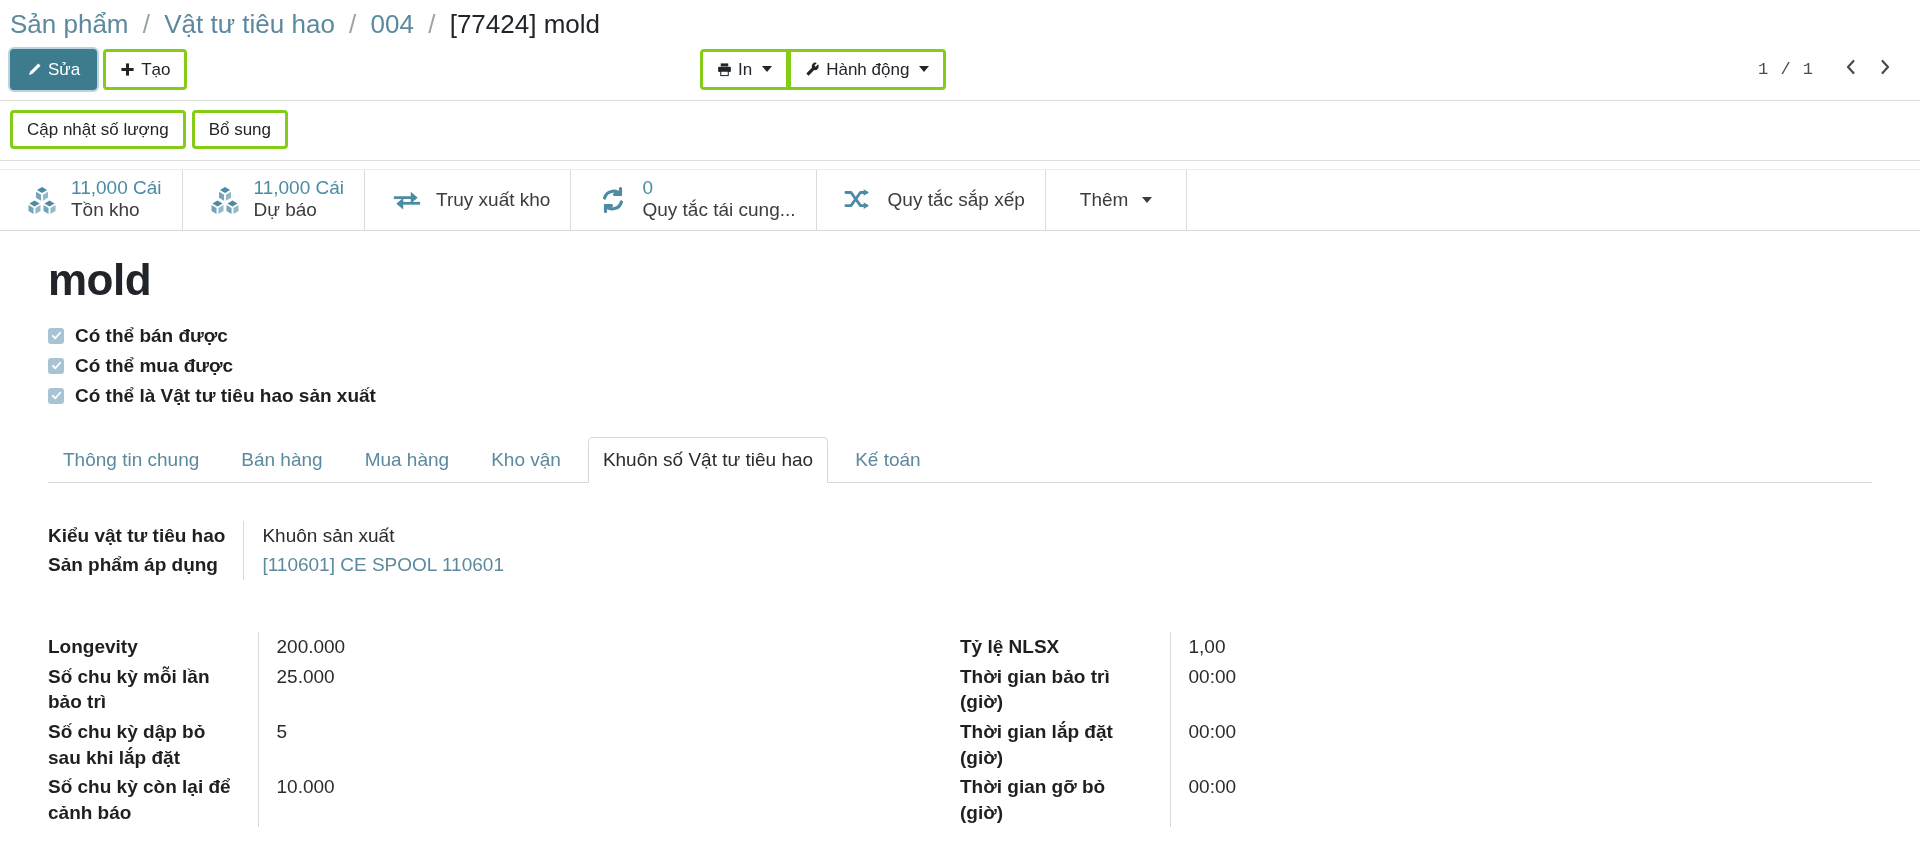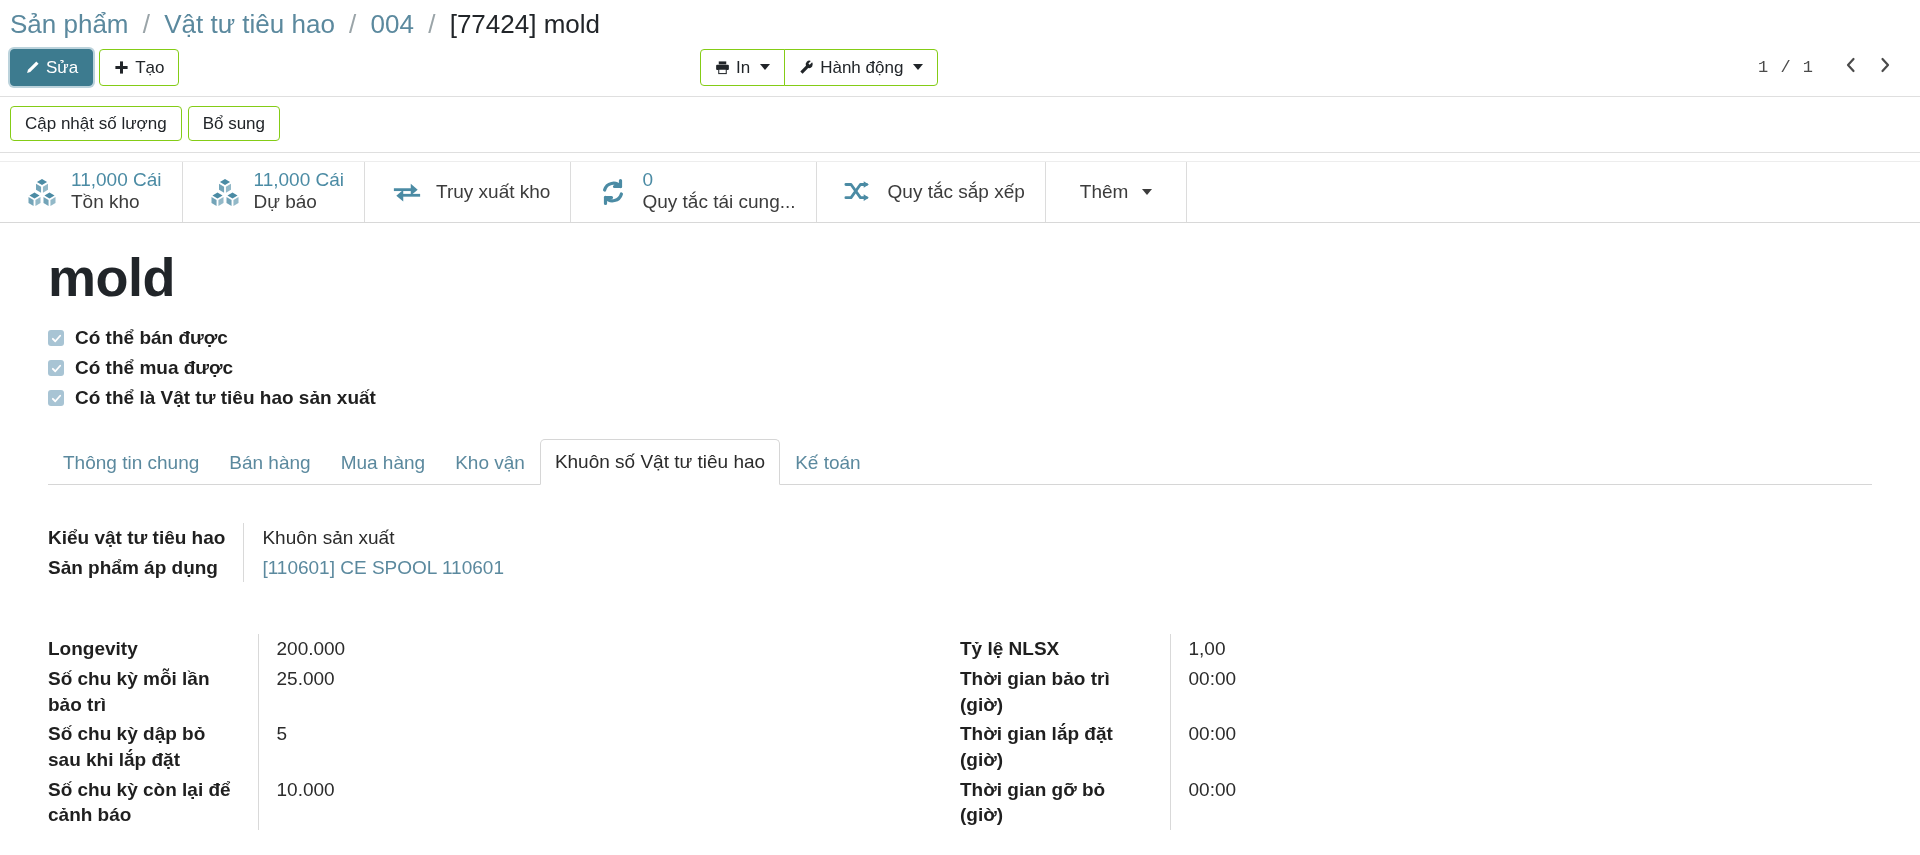--- a/index.html
+++ b/index.html
@@ -41,21 +41,21 @@
     border-bottom: 1px solid #dfdfdf;
     position: relative;
     min-height: 48px;
   }
   .btn-group-left { display: flex; align-items: center; }
   .btn {
     font-family: "Liberation Sans", sans-serif;
     font-size: 17px;
     line-height: 1;
     padding: 9px 14px;
-    border: 1px solid #84cc16;
+    border: 3px solid #84cc16;
     background: #ffffff;
     color: #212529;
     border-radius: 4px;
     cursor: pointer;
     white-space: nowrap;
     display: inline-flex;
     align-items: center;
     gap: 6px;
     justify-content: center;
   }
@@ -195,21 +195,21 @@
     font-family: "Liberation Sans", sans-serif;
     flex: 0 0 auto;
   }
   .statbar-filler { flex: 1 1 auto; }
 
   
   .sheet {
     padding: 26px 48px 0 48px;
   }
   .record-title {
-    font-size: 54px;
+    font-size: 44px;
     font-weight: bold;
     margin: 0 0 22px 0;
     line-height: 1.05;
     letter-spacing: -0.5px;
   }
 
   .checkbox-list { margin-bottom: 30px; }
   .checkbox-row {
     display: flex;
     align-items: center;
@@ -230,23 +230,24 @@
   .cbox svg { display: block; }
   .cbox-label {
     font-size: 19px;
     font-weight: bold;
     color: #1f1f1f;
   }
 
   
   .tabs {
     display: flex;
-    align-items: flex-end;
+    align-items: center;
     border-bottom: 1px solid #d6d6d6;
     margin-bottom: 38px;
+    gap: 12px;
   }
   .tab {
     font-size: 19px;
     color: #5b899e;
     padding: 11px 14px;
     cursor: pointer;
     background: none;
     border: 1px solid transparent;
     border-bottom: none;
     border-radius: 5px 5px 0 0;

